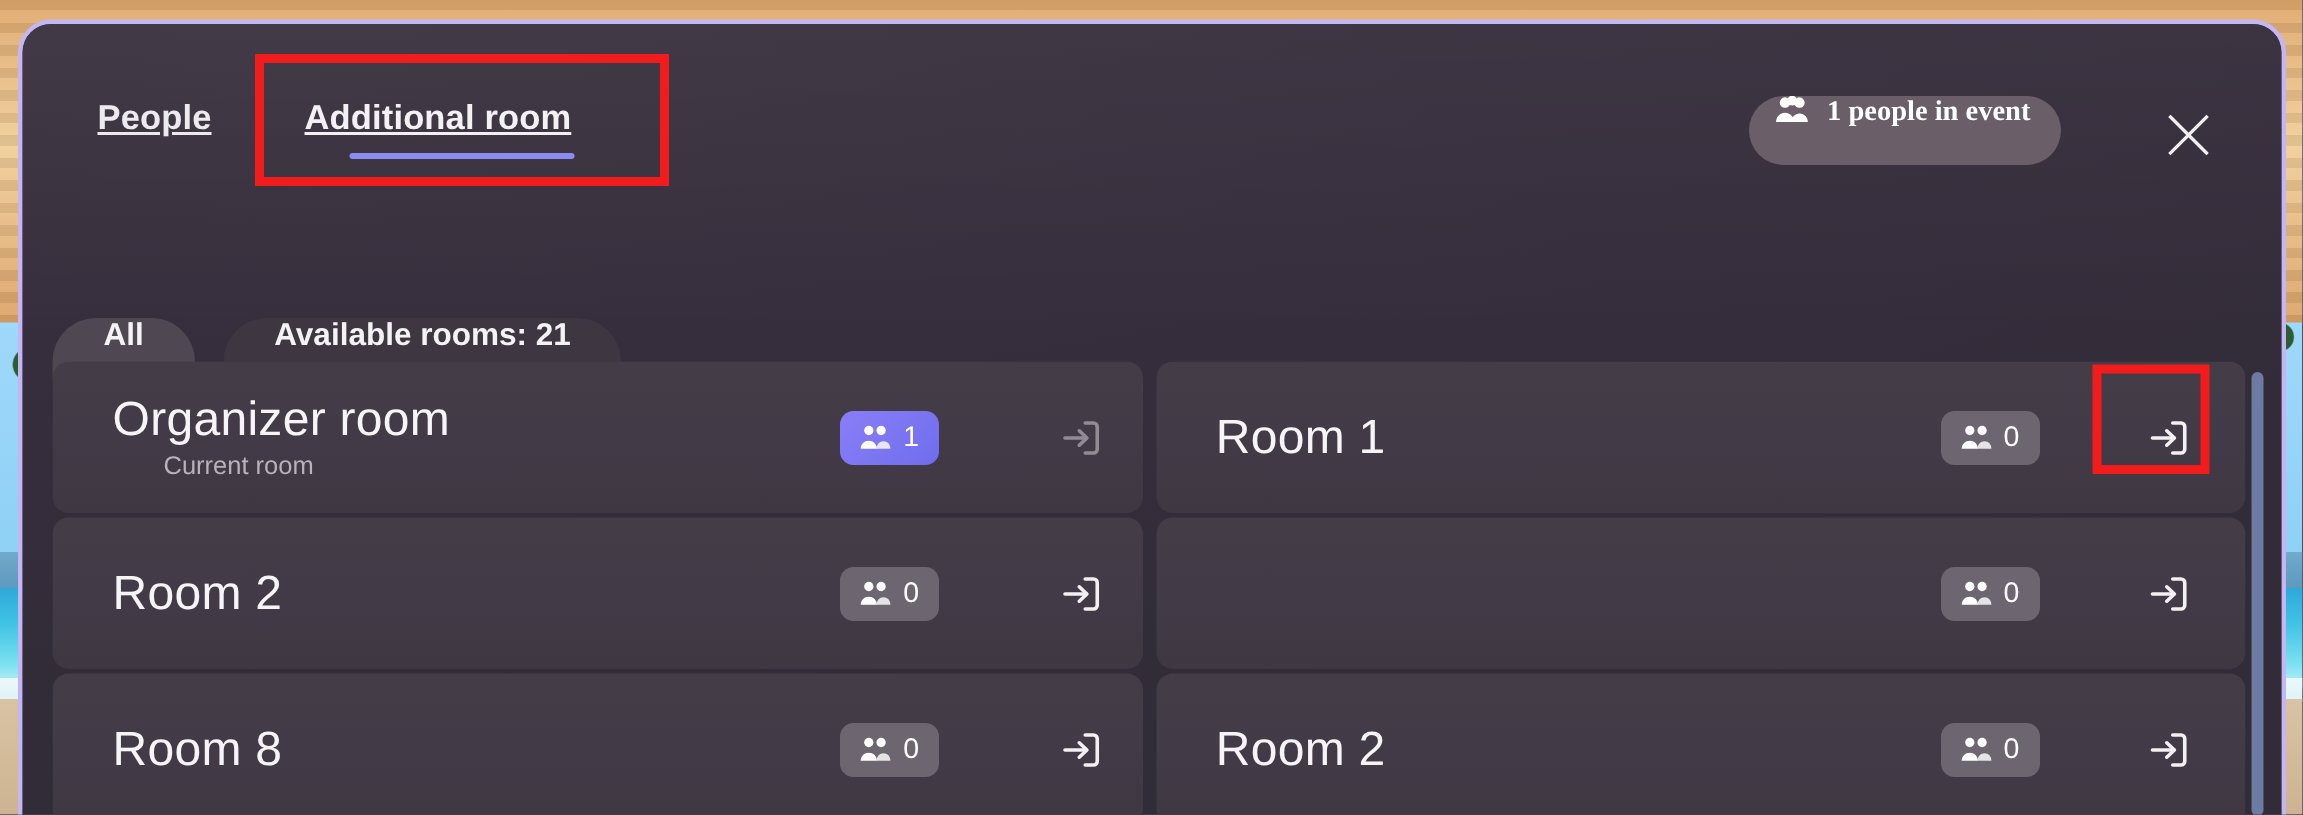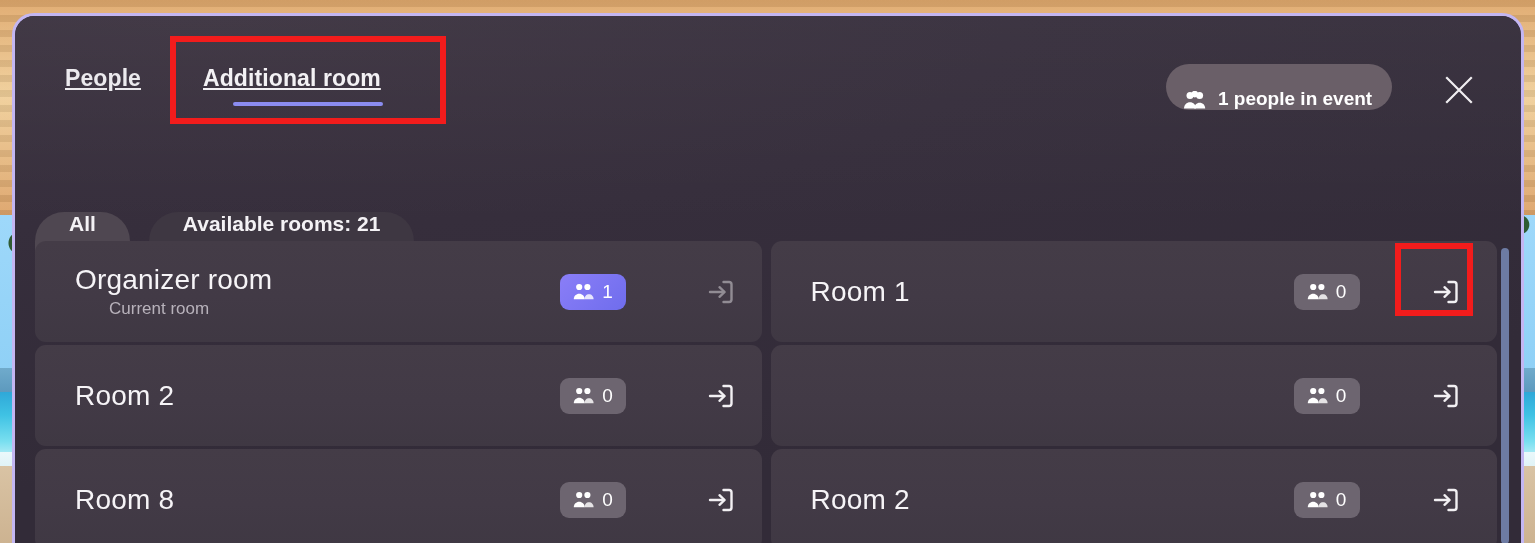--- a/index.html
+++ b/index.html
@@ -65,23 +65,23 @@
   .tab-label { font-size:23px; font-weight:700; color:#f3f1f4; letter-spacing:.1px; white-space:nowrap;text-decoration:underline; }
   .tab.inactive .tab-label { color:#eceaee; font-weight:700; }
   .tab-underline {
     position:absolute; left:32px; right:0px; bottom:0; height:4px;
     border-radius:2px; background:#8b8cf0;
   }
 
   
   #people-pill {
     position:absolute; left:1151px; top:48px;
-    height:46px; display:flex; align-items:flex-end; gap:11px;
+    height:46px; display:flex; align-items:flex-start; gap:11px;
     padding:0 20px 0 17px;
-    background:#6a5f68; border-radius:23px; cursor:pointer;
+    background:#6a5f68; border-radius:23px; cursor:pointer;font-family:Liberation Serif, serif;
   }
   #people-pill .pill-text { font-size:19px; font-weight:700; color:#fff; white-space:nowrap; }
 
   
   #close-btn {
     position:absolute; left:1416px; top:48px; width:56px; height:52px;
     display:flex; align-items:center; justify-content:center; cursor:pointer;
     border-radius:6px;
   }
 
@@ -104,21 +104,21 @@
     column-gap:9px; row-gap:3px;
     overflow:hidden;
   }
   .room {
     position:relative; border-radius:11px;
     background:linear-gradient(180deg,#443c47 0%, #423a46 55%, #3f3843 100%);
     display:flex; align-items:center; cursor:pointer;
   }
   .room-name-wrap { position:absolute; left:40px; top:0; bottom:0; display:flex; flex-direction:column;
                     justify-content:center; }
-  .room-name { font-size:28px; font-weight:400; color:#f6f4f7; white-space:nowrap; letter-spacing:.2px; }
+  .room-name { font-size:32px; font-weight:400; color:#f6f4f7; white-space:nowrap; letter-spacing:.2px; }
   .room-sub  { font-size:17px; font-weight:400; color:#b8b2bb; margin-top:3px; white-space:nowrap;margin-left:34px; }
   .room.with-sub .room-name { margin-top:-1px; }
 
   .count-badge {
     position:absolute; top:50%; transform:translateY(-50%);
     height:36px; min-width:66px; border-radius:9px;
     display:flex; align-items:center; justify-content:center; gap:8px;
     padding:0 11px;
     background:#6d6570;
   }

